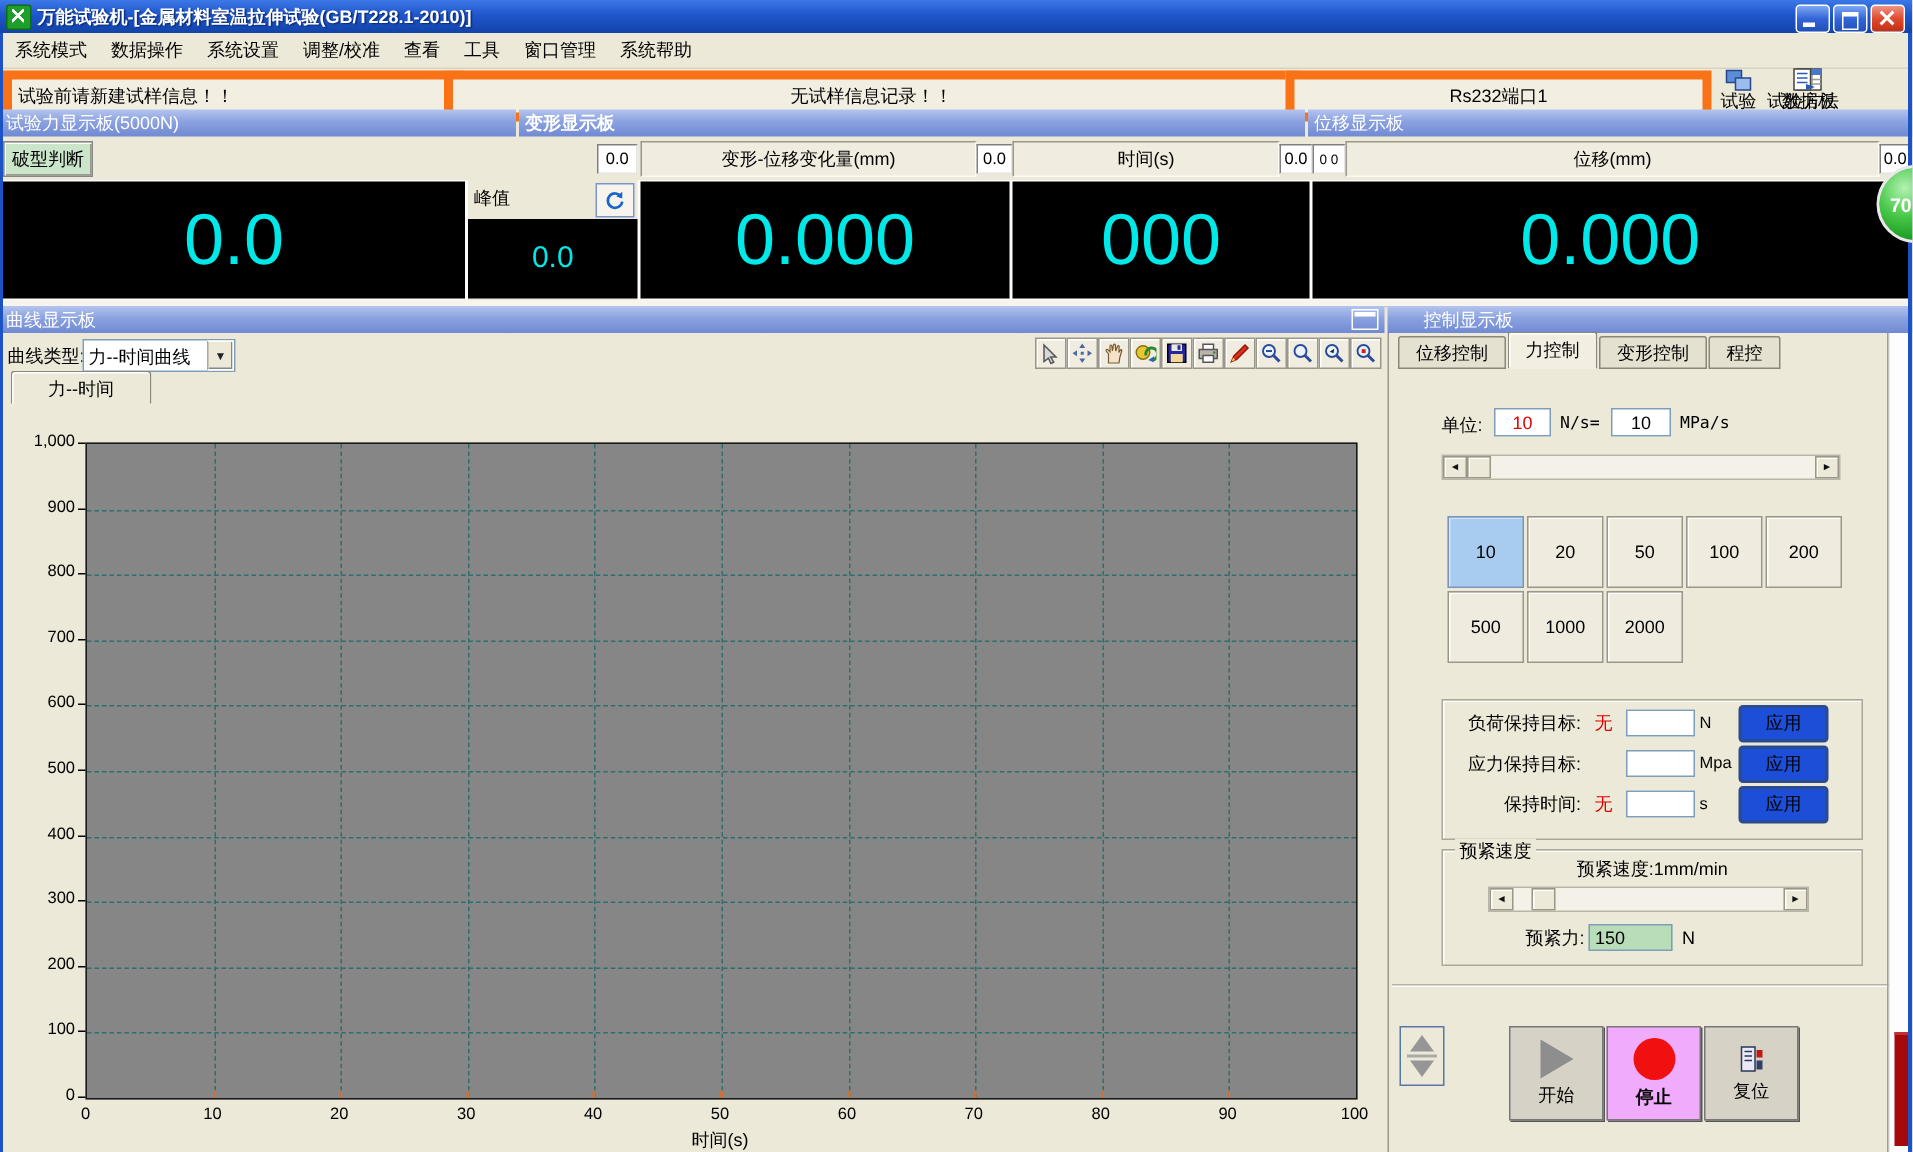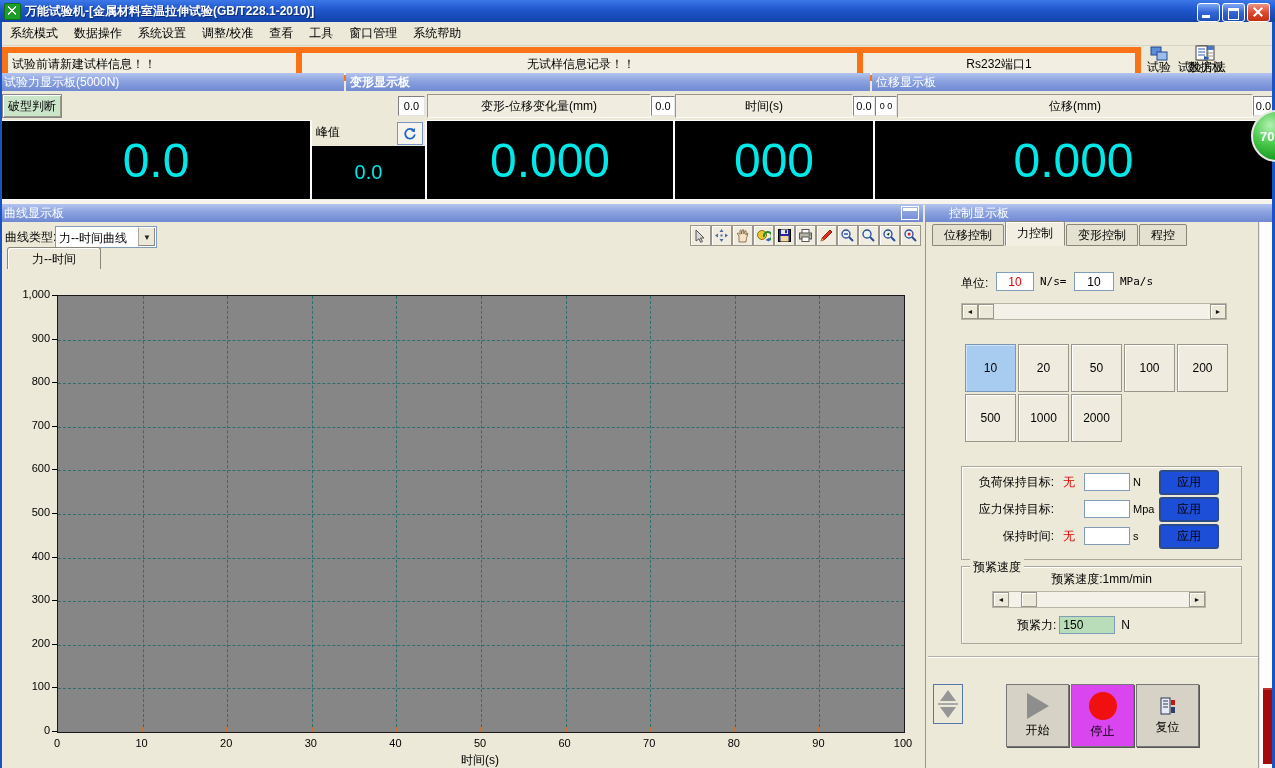--- a/index.html
+++ b/index.html
@@ -115,21 +115,21 @@
   .apply-btn{width:56px;height:21px;background:#1d4ed8;border:2px solid #2B4B8C;border-radius:3px;
     font-size:12px;font-family:"Liberation Sans","DejaVu Sans",sans-serif;display:flex;align-items:center;justify-content:center;}
   .grp-legend{position:absolute;top:-8px;left:8px;background:#ECE9D8;padding:0 3px;font-size:12px;}
   .updown{position:absolute;left:933px;top:684px;width:28px;height:38px;border:1px solid #5577AA;background:#ECE9D8;
     display:flex;flex-direction:column;align-items:center;justify-content:center;gap:2px;}
   .tri-up{width:0;height:0;border-left:8px solid transparent;border-right:8px solid transparent;border-bottom:11px solid #969696;}
   .tri-down{width:0;height:0;border-left:8px solid transparent;border-right:8px solid transparent;border-top:11px solid #969696;}
   .ud-line{width:20px;height:2px;background:#AAAAAA;}
   .action-btn{position:absolute;top:684px;width:61px;height:61px;border:1px solid #777;background:#D6D2C6;
     display:flex;flex-direction:column;align-items:center;justify-content:center;gap:3px;font-size:12px;box-shadow:1px 1px 0 #555;}
-  .action-btn.stop{background:#d946ef;}
+  .action-btn.stop{background:#f0abfc;font-weight:bold;}
   .play-tri{width:0;height:0;border-top:13px solid transparent;border-bottom:13px solid transparent;border-left:22px solid #8E8E8E;}
   .stop-circle{width:28px;height:28px;border-radius:50%;background:#F01010;}
   .frame{position:absolute;background:#1B53C4;z-index:25;}
   .rightline{position:absolute;left:1258px;top:222px;width:1px;height:546px;background:#A0A0A0;}
   .whitestrip{position:absolute;left:1260px;top:222px;width:12px;height:546px;background:#FDFDFD;}
   .redbar{position:absolute;left:1263px;top:688px;width:9px;height:74px;background:#A50A0A;border-top:2px solid #C03030;z-index:26;}
   .subicon{position:absolute;left:901px;top:206px;width:18px;height:14px;border:1px solid #fff;background:transparent;box-sizing:border-box;}
   .subicon:before{content:"";position:absolute;left:1px;top:1px;right:1px;height:3px;background:#fff;}
   .divider{position:absolute;left:0;top:200px;width:1272px;height:4px;background:#F6F4EC;border-bottom:1px solid #D0CCBC;}
 </style>

